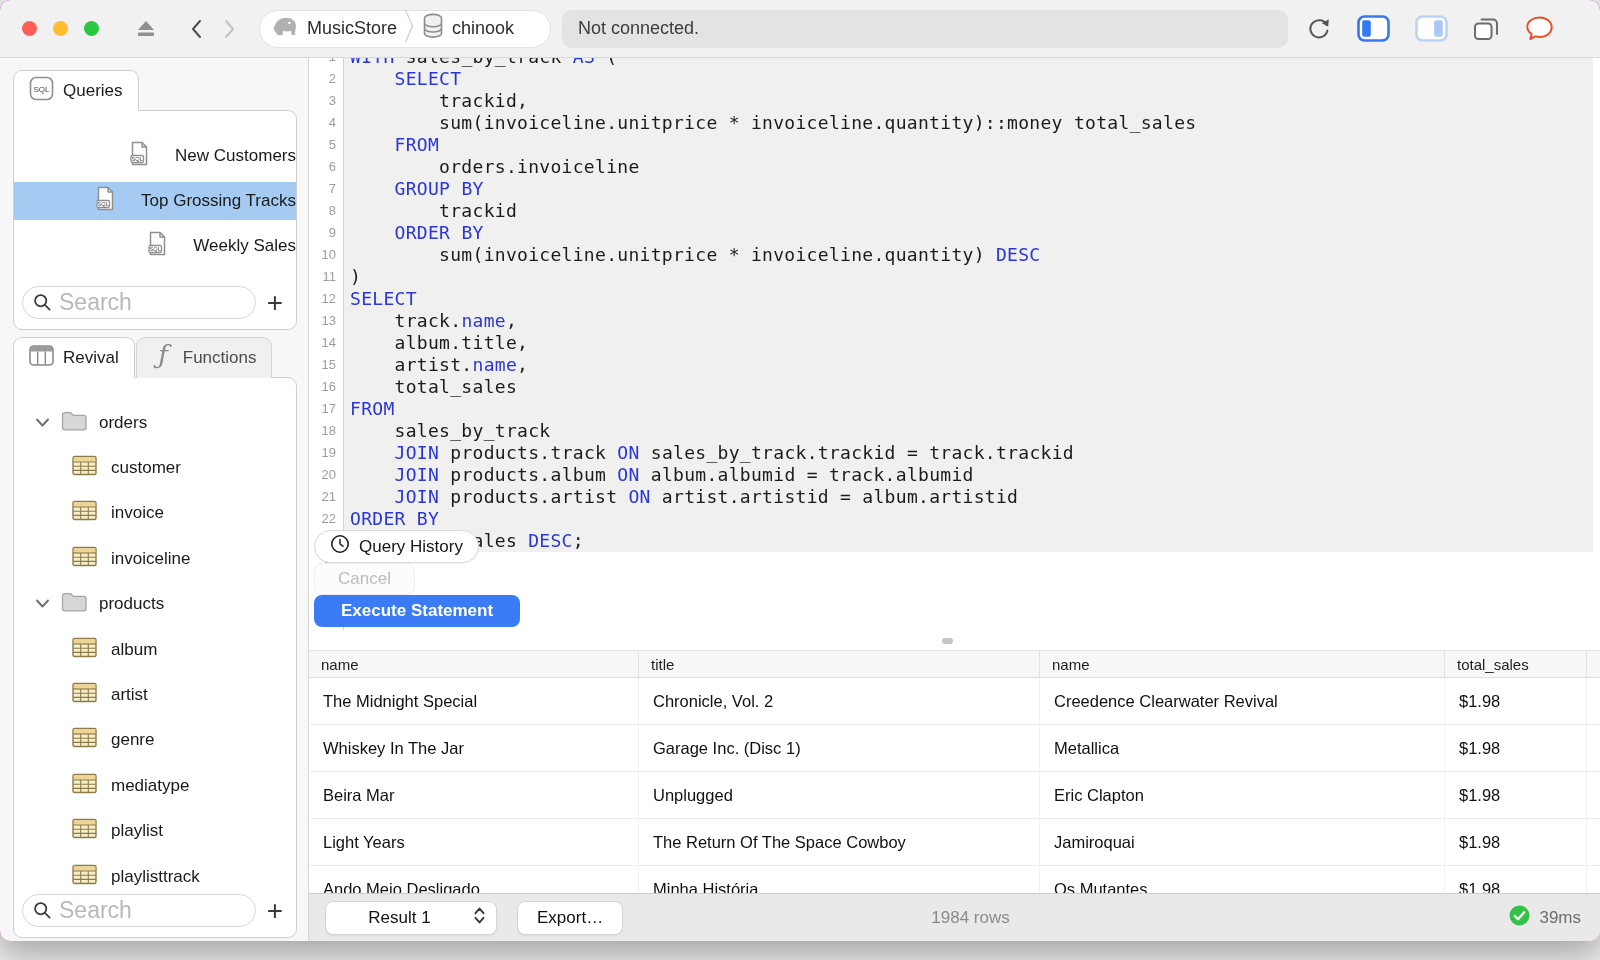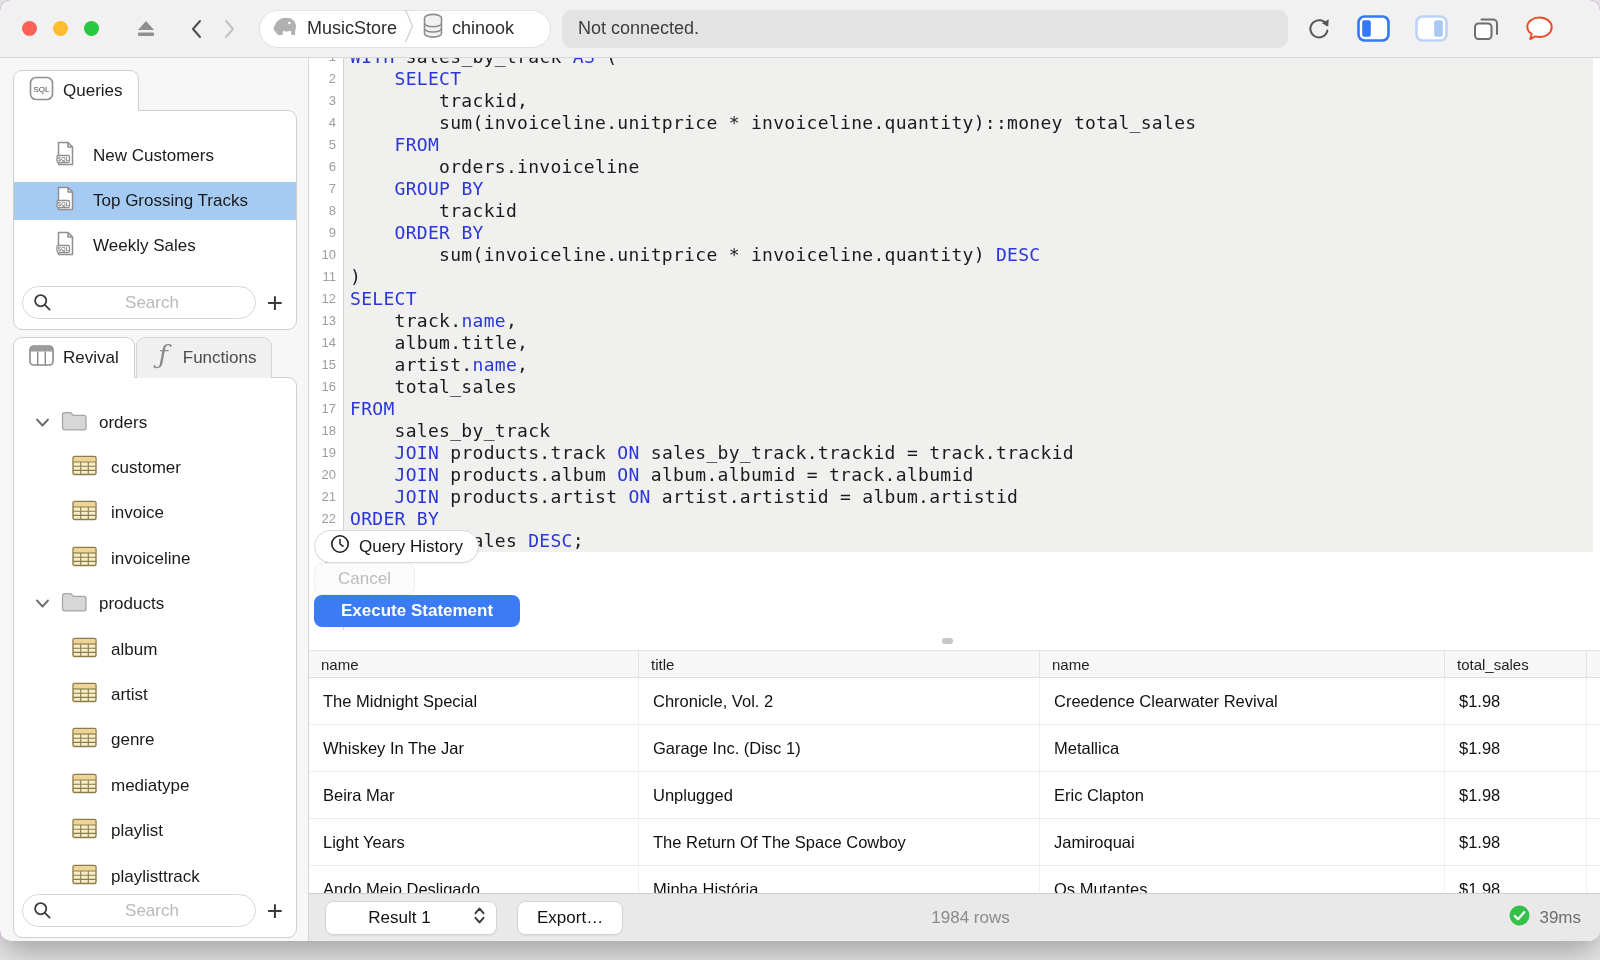--- a/index.html
+++ b/index.html
@@ -75,38 +75,38 @@
     flex:1; min-height:0;
     background:#fff; border:1px solid #cfcfcf;
     border-radius:0 9px 9px 9px;
     position:relative; z-index:1;
     display:flex; flex-direction:column;
     overflow:hidden;
   }
   .q-list { padding-top:26px; }
   .q-item {
     height:38px; margin-bottom:7px;
-    display:flex; align-items:center; gap:17px;
-    padding-left:41px; font-size:17px;
+    display:flex; align-items:center; gap:25px;
+    padding-left:41px; font-size:17px;justify-content:flex-end;
   }
   .q-item.selected { background:#a6cbf3; }
   .tree { flex:1; overflow:hidden; padding-top:22px; }
   .tree-row { height:45.4px; display:flex; align-items:center; font-size:17px; }
   .tree-folder { padding-left:21px; gap:11px; }
   .tree-table  { padding-left:58px; gap:14px; }
   .search-row {
     position:absolute; left:8px; right:6px; bottom:10px;
     display:flex; align-items:center; gap:4px;
     background:transparent;
   }
   .search-box { position:relative; flex:1; }
   .search-box input {
     width:100%; height:33px; border:1px solid #d6d6d6; border-radius:17px;
-    background:#fff; padding:0 10px 0 36px; font-size:17px; color:#333;
-    font-family:"Liberation Sans", sans-serif; outline:none;text-align:center;
+    background:#fff; padding:0 10px 0 36px; font-size:23px; color:#333;
+    font-family:"Liberation Sans", sans-serif; outline:none;
   }
   .search-box input::placeholder { color:#b9b9b9; }
   .search-box .mag { position:absolute; left:11px; top:7px; }
   .plus-btn {
     width:30px; height:33px; border:none; background:transparent;
     font-size:28px; font-weight:300; color:#3a3a3a; line-height:30px;
     cursor:default;
   }
   
   .content { flex:1; min-width:0; display:flex; flex-direction:column; background:#fff; }

